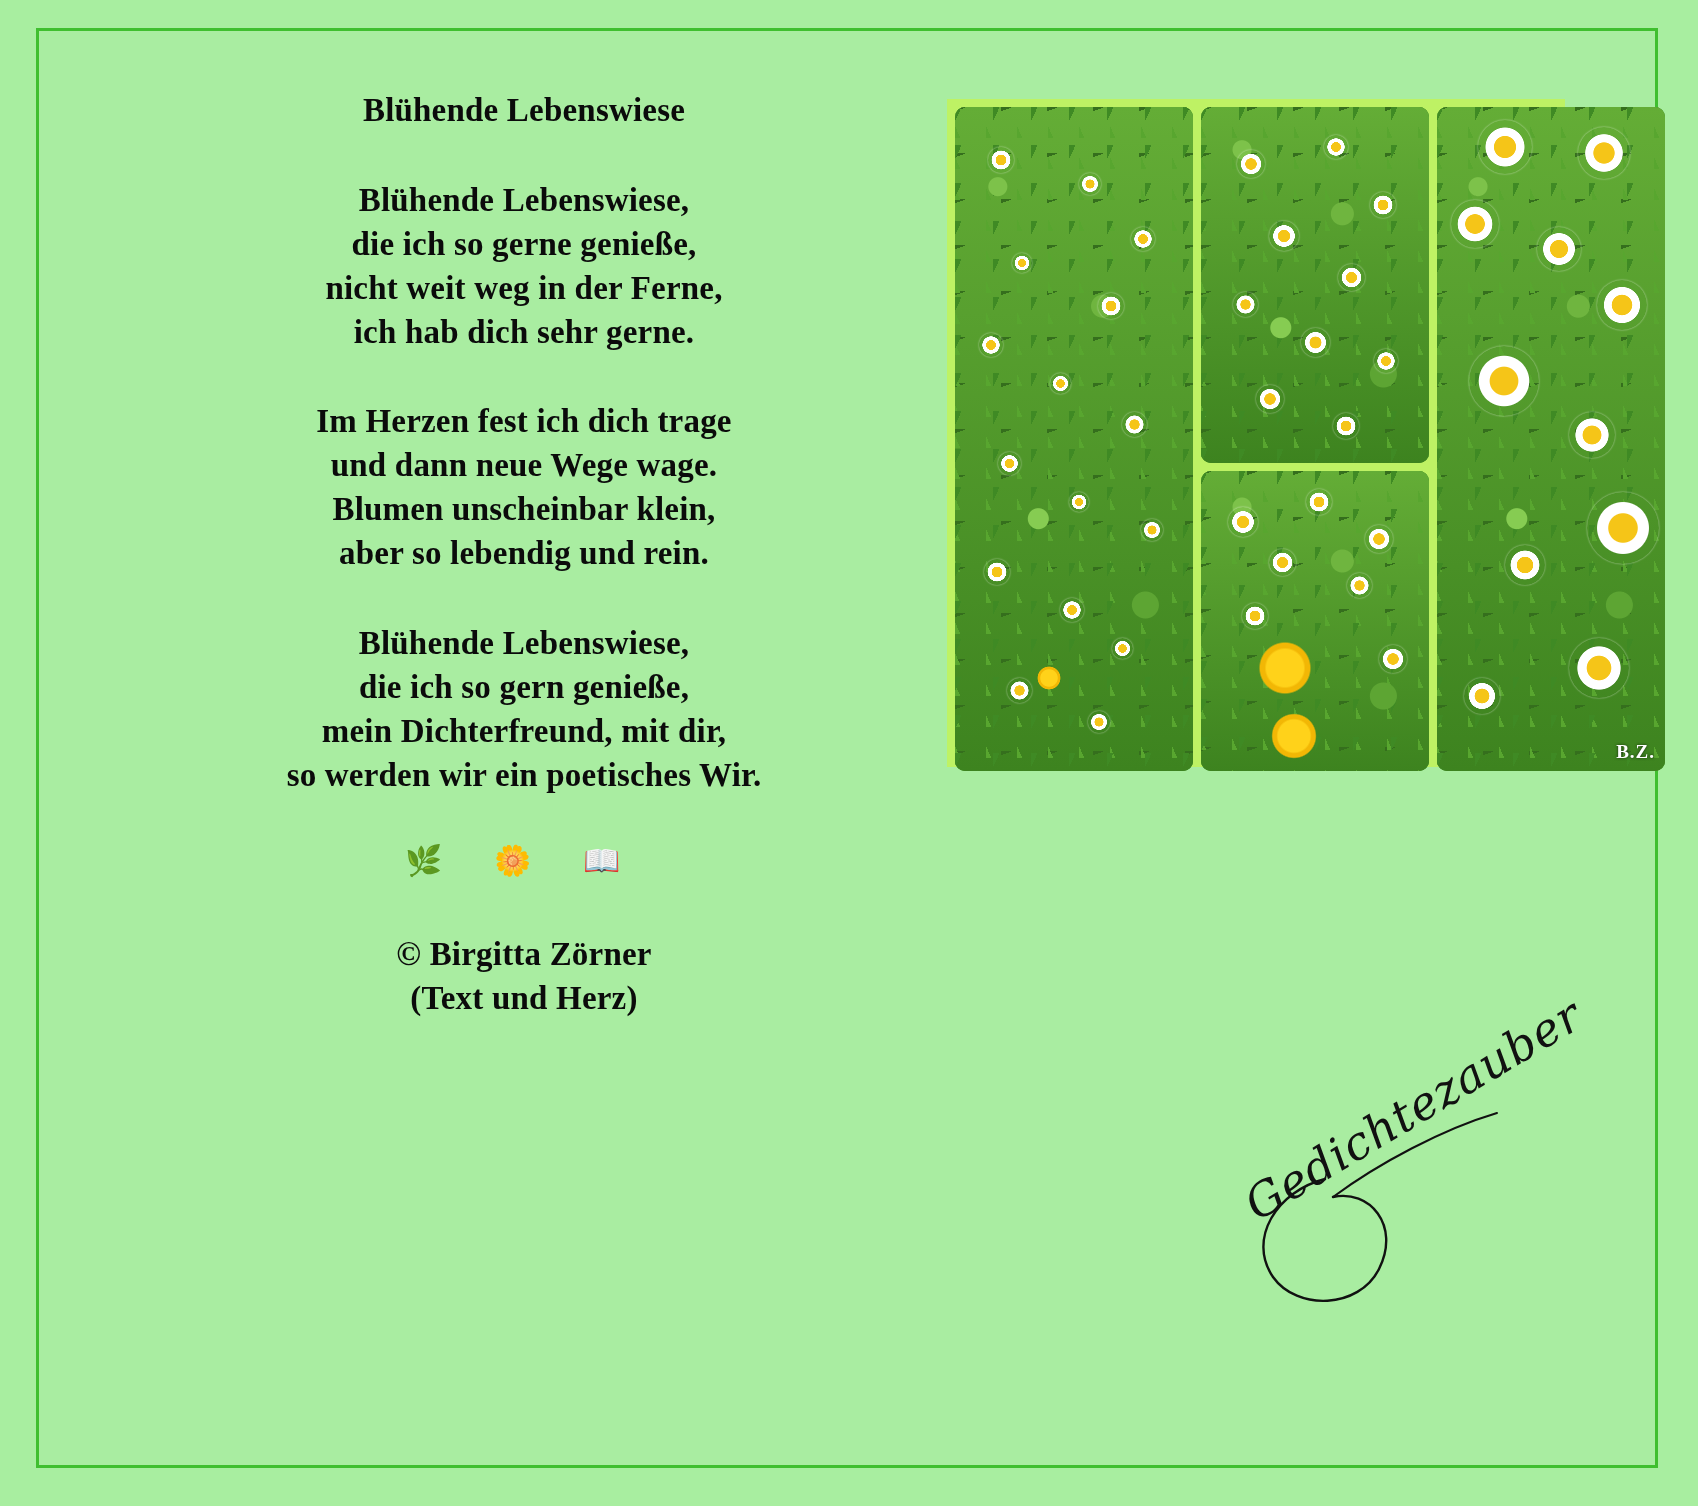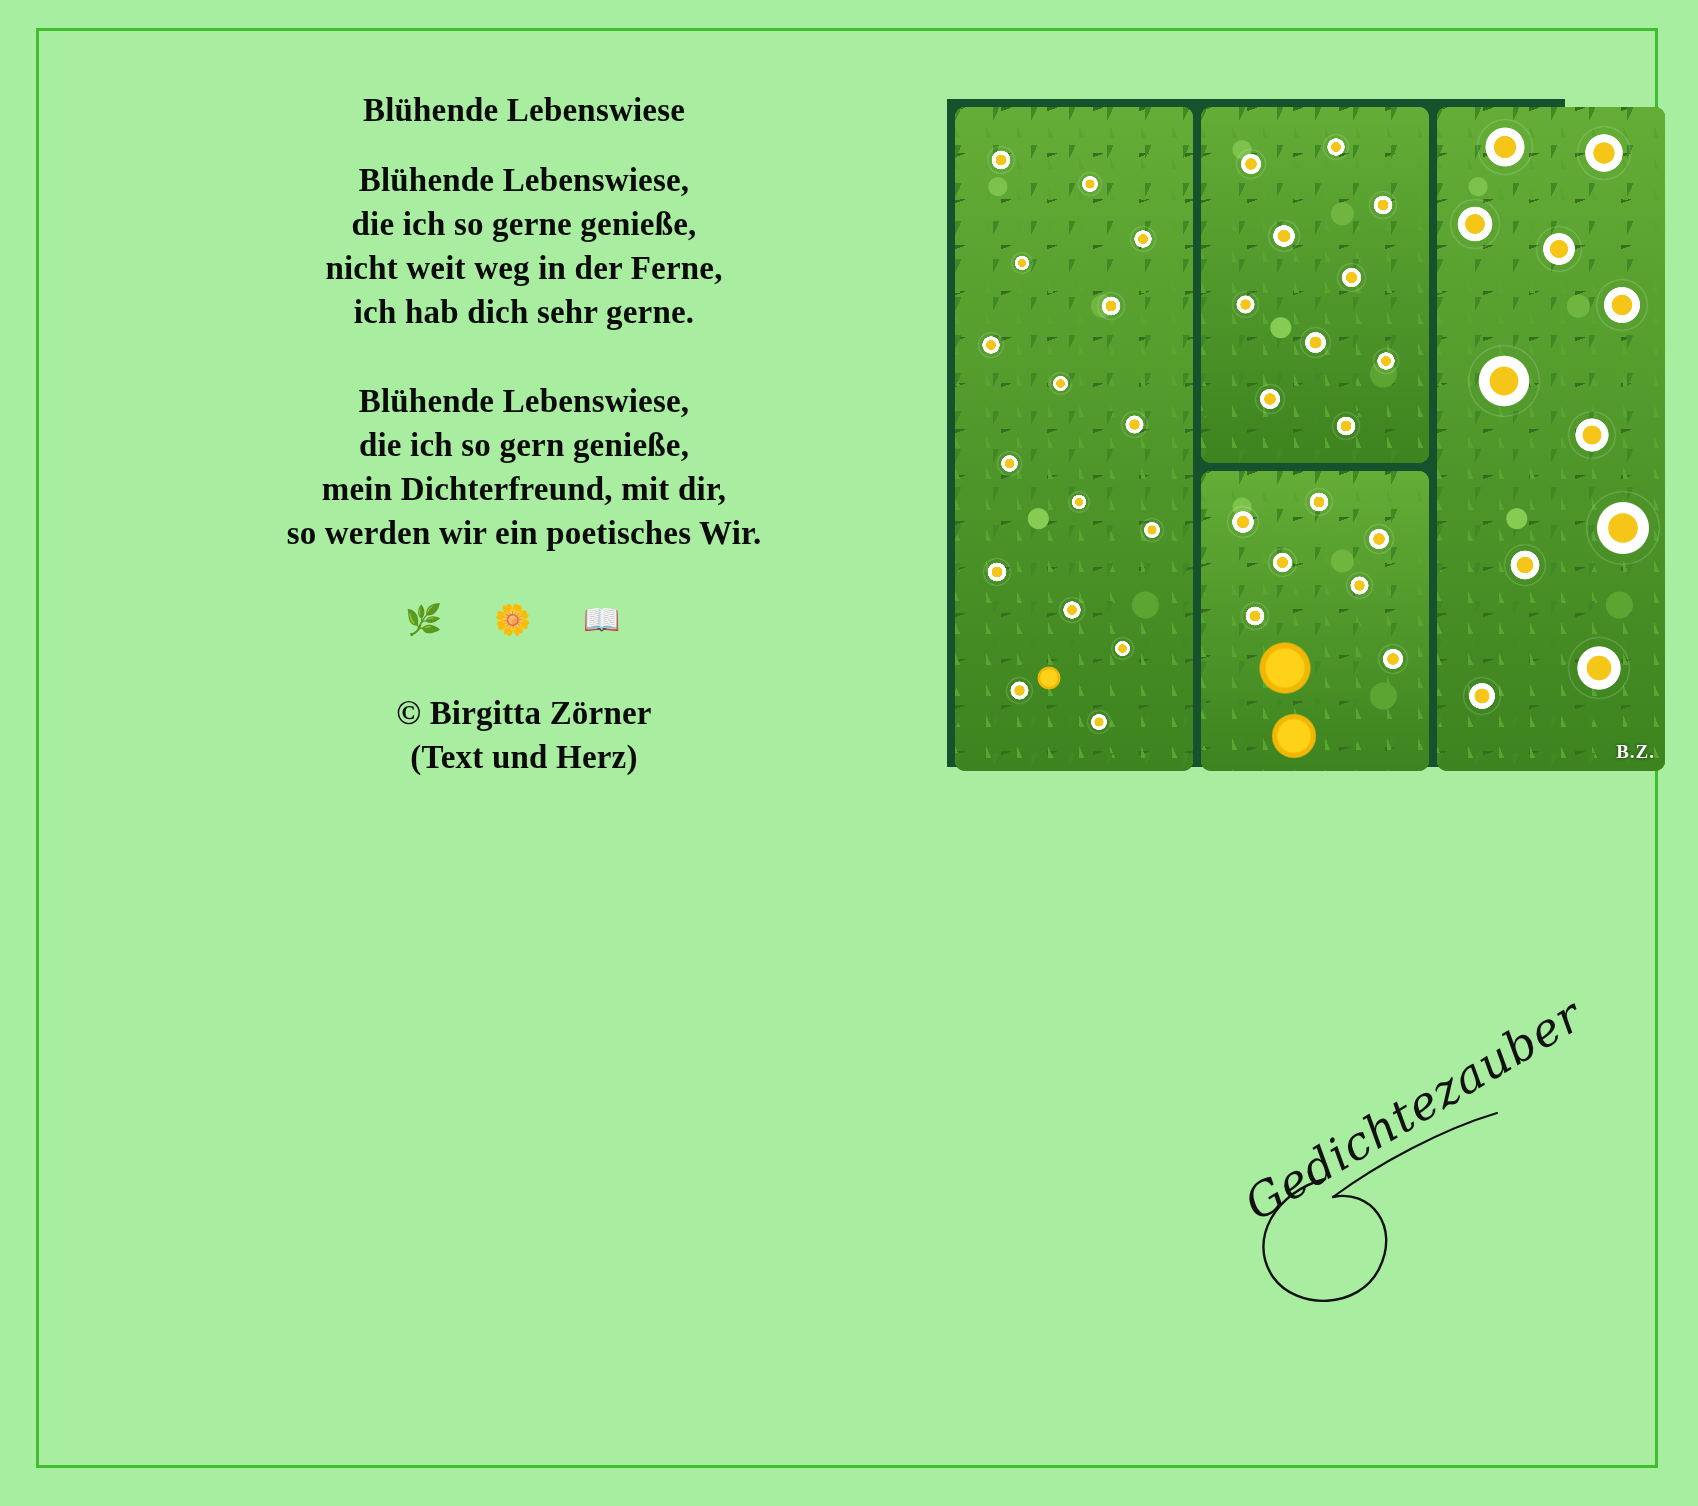--- a/index.html
+++ b/index.html
@@ -37,21 +37,21 @@
     text-align: center;
     color: #0b0b0b;
     font-weight: bold;
     font-size: 33px;
     line-height: 1.33;
     letter-spacing: 0.2px;
   }
   .poem .title {
     font-size: 33px;
     font-weight: bold;
-    margin-bottom: 26px;
+    margin-bottom: 46px;
   }
   .stanza {
     margin-bottom: 46px;
     white-space: pre-line;
   }
   .stanza.last {
     margin-bottom: 10px;
   }
   .emoji-row {
     font-size: 30px;
@@ -66,21 +66,21 @@
     line-height: 1.33;
   }
 
   
   .collage {
     position: absolute;
     left: 908px;
     top: 68px;
     width: 618px;
     height: 668px;
-    background: #14532d;
+    background: #bef264;
     padding: 8px;
     box-sizing: border-box;
     display: grid;
     grid-template-columns: 238px 228px 228px;
     grid-template-rows: 356px 300px;
     gap: 8px;
   }
   .photo {
     position: relative;
     overflow: hidden;
@@ -166,20 +166,24 @@
 
 <div class="card">
 
   <div class="poem">
     <div class="title">Blühende Lebenswiese</div>
 
     <div class="stanza">Blühende Lebenswiese,
 die ich so gerne genieße,
 nicht weit weg in der Ferne,
 ich hab dich sehr gerne.</div>
+    <div class="stanza">Im Herzen fest ich dich trage
+und dann neue Wege wage.
+Blumen unscheinbar klein,
+aber so lebendig und rein.</div>
     <div class="stanza">Blühende Lebenswiese,
 die ich so gern genieße,
 mein Dichterfreund, mit dir,
 so werden wir ein poetisches Wir.</div>
 
     <div class="emoji-row">🌿 🌼 📖</div>
 
     <div class="credit">© Birgitta Zörner
 (Text und Herz)</div>
   </div>

